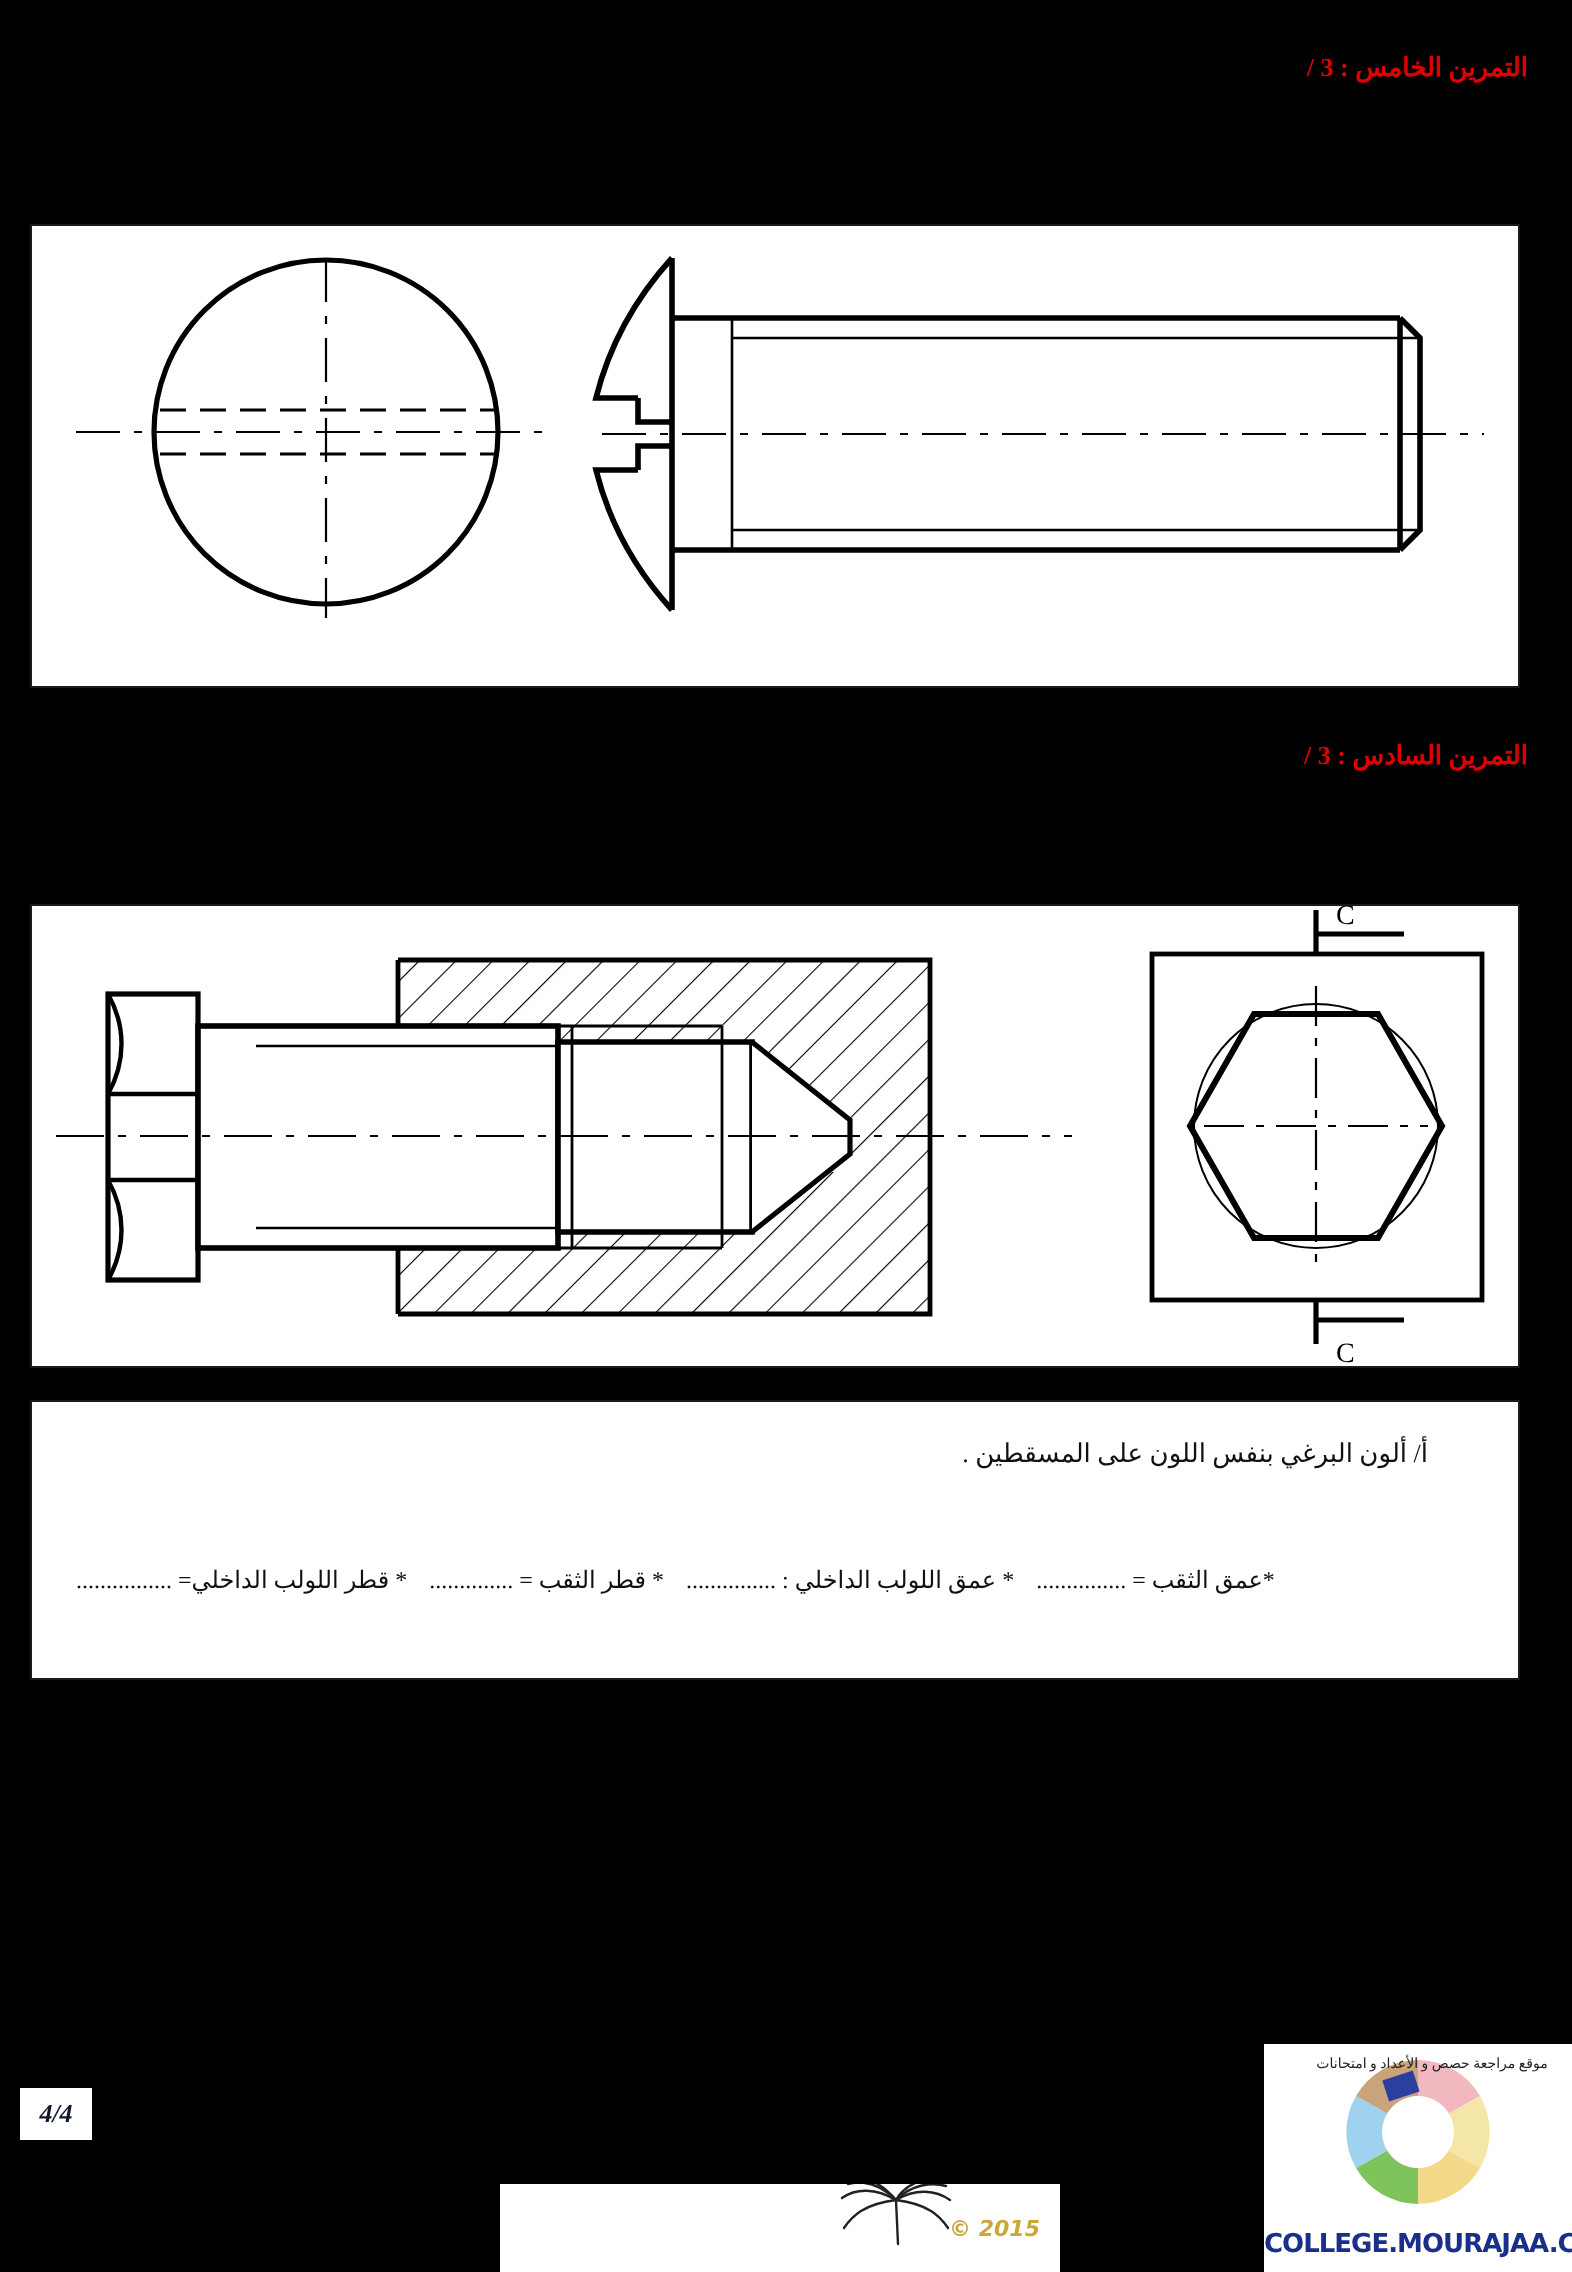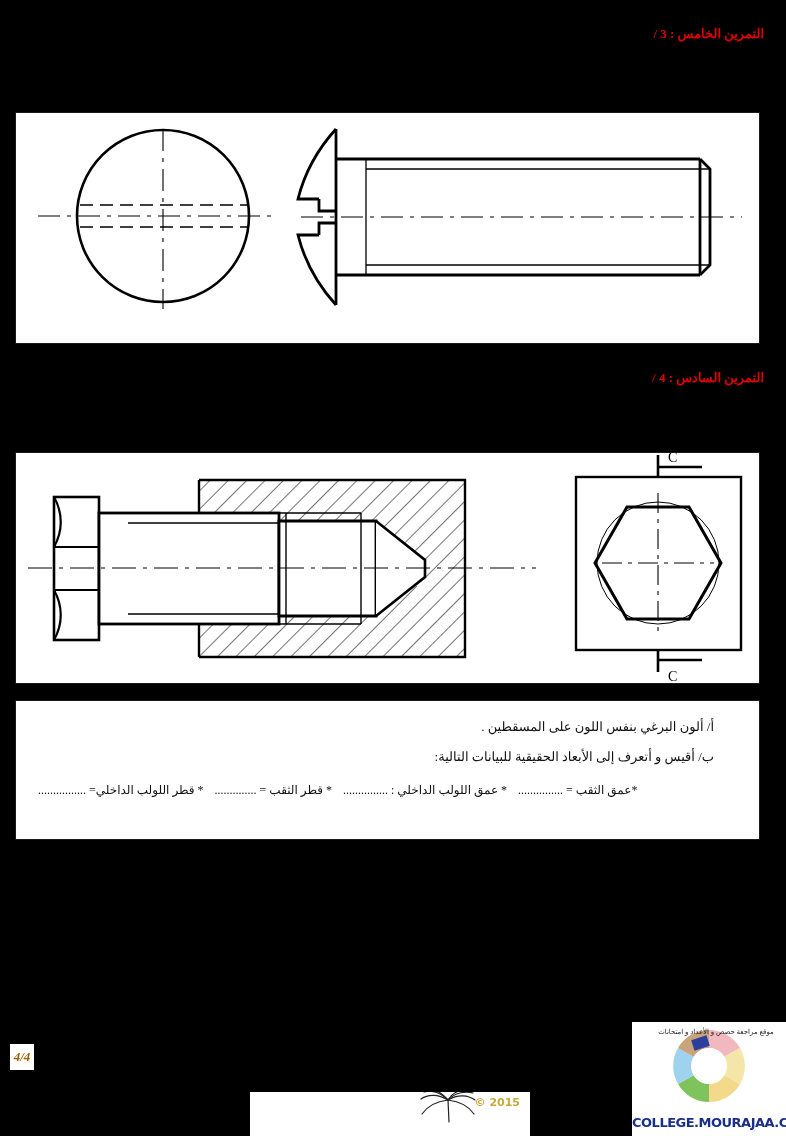--- a/index.html
+++ b/index.html
@@ -61,30 +61,30 @@
   #q-line-c {
     right: 14px; top: 82px; left: 14px;
     font-size: 12px;
   }
   #q-line-c .seg { margin-left: 8px; }
 
   
   #page-number-box {
     position: absolute;
     left: 10px; top: 1044px;
-    width: 24px; height: 26px;
+    width: 36px; height: 26px;
     background: #ffffff;
     display: flex;
     align-items: center;
     justify-content: center;
     font-family: "Liberation Serif", "DejaVu Serif", serif;
     font-size: 13px;
     font-weight: bold;
     font-style: italic;
-    color: #a16207;
+    color: #0f172a;
   }
 
   
   #tunisiecollege-logo {
     position: absolute;
     left: 250px; top: 1092px;
     width: 280px; height: 44px;
     background: #ffffff;
     overflow: hidden;
   }
@@ -95,23 +95,24 @@
     font-weight: bold;
     font-size: 29px;
     letter-spacing: -1px;
     white-space: nowrap;
   }
   #tc-part1 { color: #f08a1c; }
   #tc-part2 { color: #8cc63f; }
   #tc-part3 { color: #3b9ad9; font-size: 20px; font-style: italic; }
   #tc-year {
     position: absolute;
-    right: 10px; top: 4px;
+    right: 10px; top: 16px;
     color: #c8a83a;
     font-family: "DejaVu Sans", sans-serif;
+    font-style: italic;
     font-weight: bold;
     font-size: 11px;
   }
   #tc-palm { position: absolute; right: 52px; top: -2px; }
 
   
   #mourajaa-logo {
     position: absolute;
     left: 632px; top: 1022px;
     width: 168px; height: 114px;
@@ -186,21 +187,21 @@
       <line x1="350" y1="152" x2="694" y2="152"></line>
       <line x1="350" y1="46" x2="350" y2="162"></line>
     </g>
 
     <g fill="none" stroke="#000000" stroke-width="1.1" stroke-dasharray="22,7,4,7">
       <line x1="285" y1="104" x2="726" y2="104"></line>
     </g>
   </svg>
 </div>
 
-<div class="ex-heading" id="ex6-heading">التمرين السادس :  4 /</div>
+<div class="ex-heading" id="ex6-heading">التمرين السادس :  3 /</div>
 
 <div class="frame" id="frame-ex6">
   <svg width="743" height="230" viewBox="0 0 743 230">
     <defs>
       <pattern id="hatch45" width="13" height="13" patternUnits="userSpaceOnUse" patternTransform="rotate(45)">
         <line x1="0" y1="0" x2="0" y2="13" stroke="#000000" stroke-width="1.1"></line>
       </pattern>
     </defs>
 
     <g>
@@ -274,21 +275,20 @@
       <line x1="642" y1="197" x2="642" y2="219"></line>
       <line x1="642" y1="207" x2="686" y2="207"></line>
     </g>
     <text x="652" y="9" font-family="Liberation Serif, serif" font-size="14" fill="#000000">C</text>
     <text x="652" y="228" font-family="Liberation Serif, serif" font-size="14" fill="#000000">C</text>
   </svg>
 </div>
 
 <div class="frame" id="frame-questions">
   <div class="qbox" id="q-line-a">أ/ ألون البرغي بنفس اللون على المسقطين .</div>
-  <div class="qbox" id="q-line-b">ب/ أقيس و أتعرف إلى الأبعاد الحقيقية للبيانات التالية:</div>
   <div class="qbox" id="q-line-c">
     <span class="seg"><span>*عمق الثقب =</span> <span>...............</span></span>
     <span class="seg"><span>* عمق اللولب الداخلي :</span> <span>...............</span></span>
     <span class="seg"><span>* قطر الثقب =</span> <span>..............</span></span>
     <span class="seg"><span>* قطر اللولب الداخلي=</span> <span>................</span></span>
   </div>
 </div>
 
 <div id="page-number-box">4/4</div>
 

